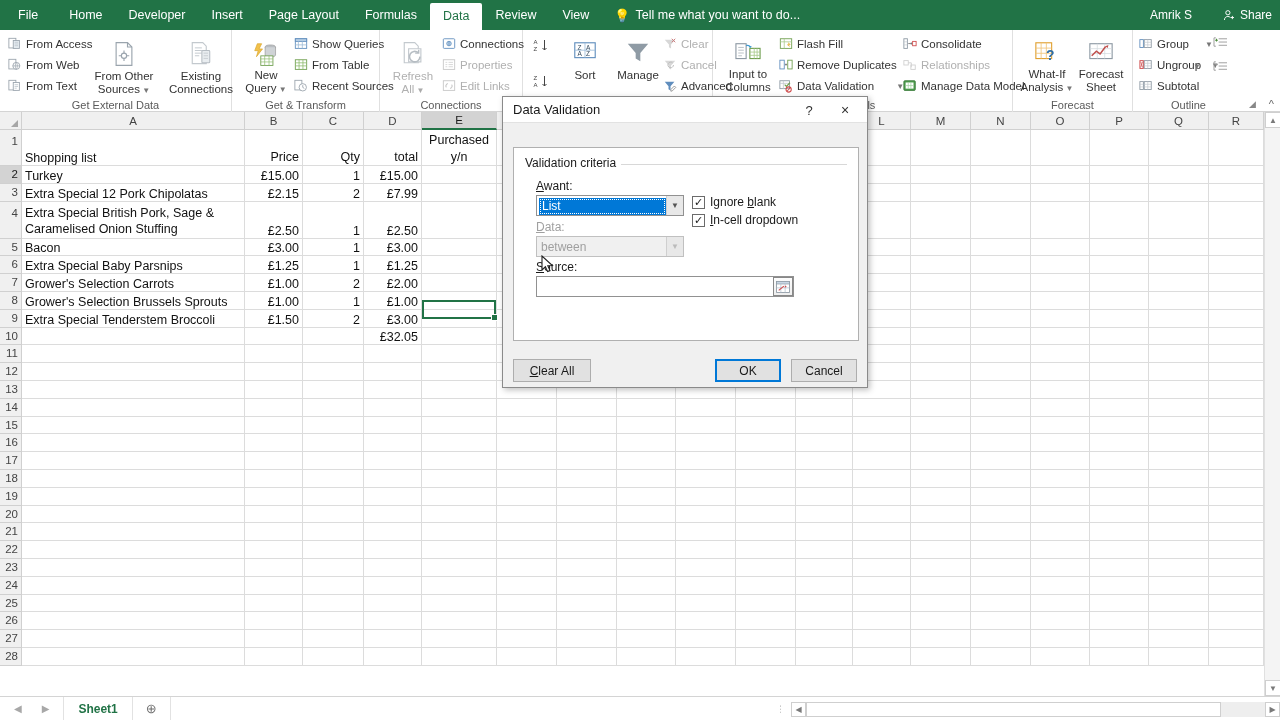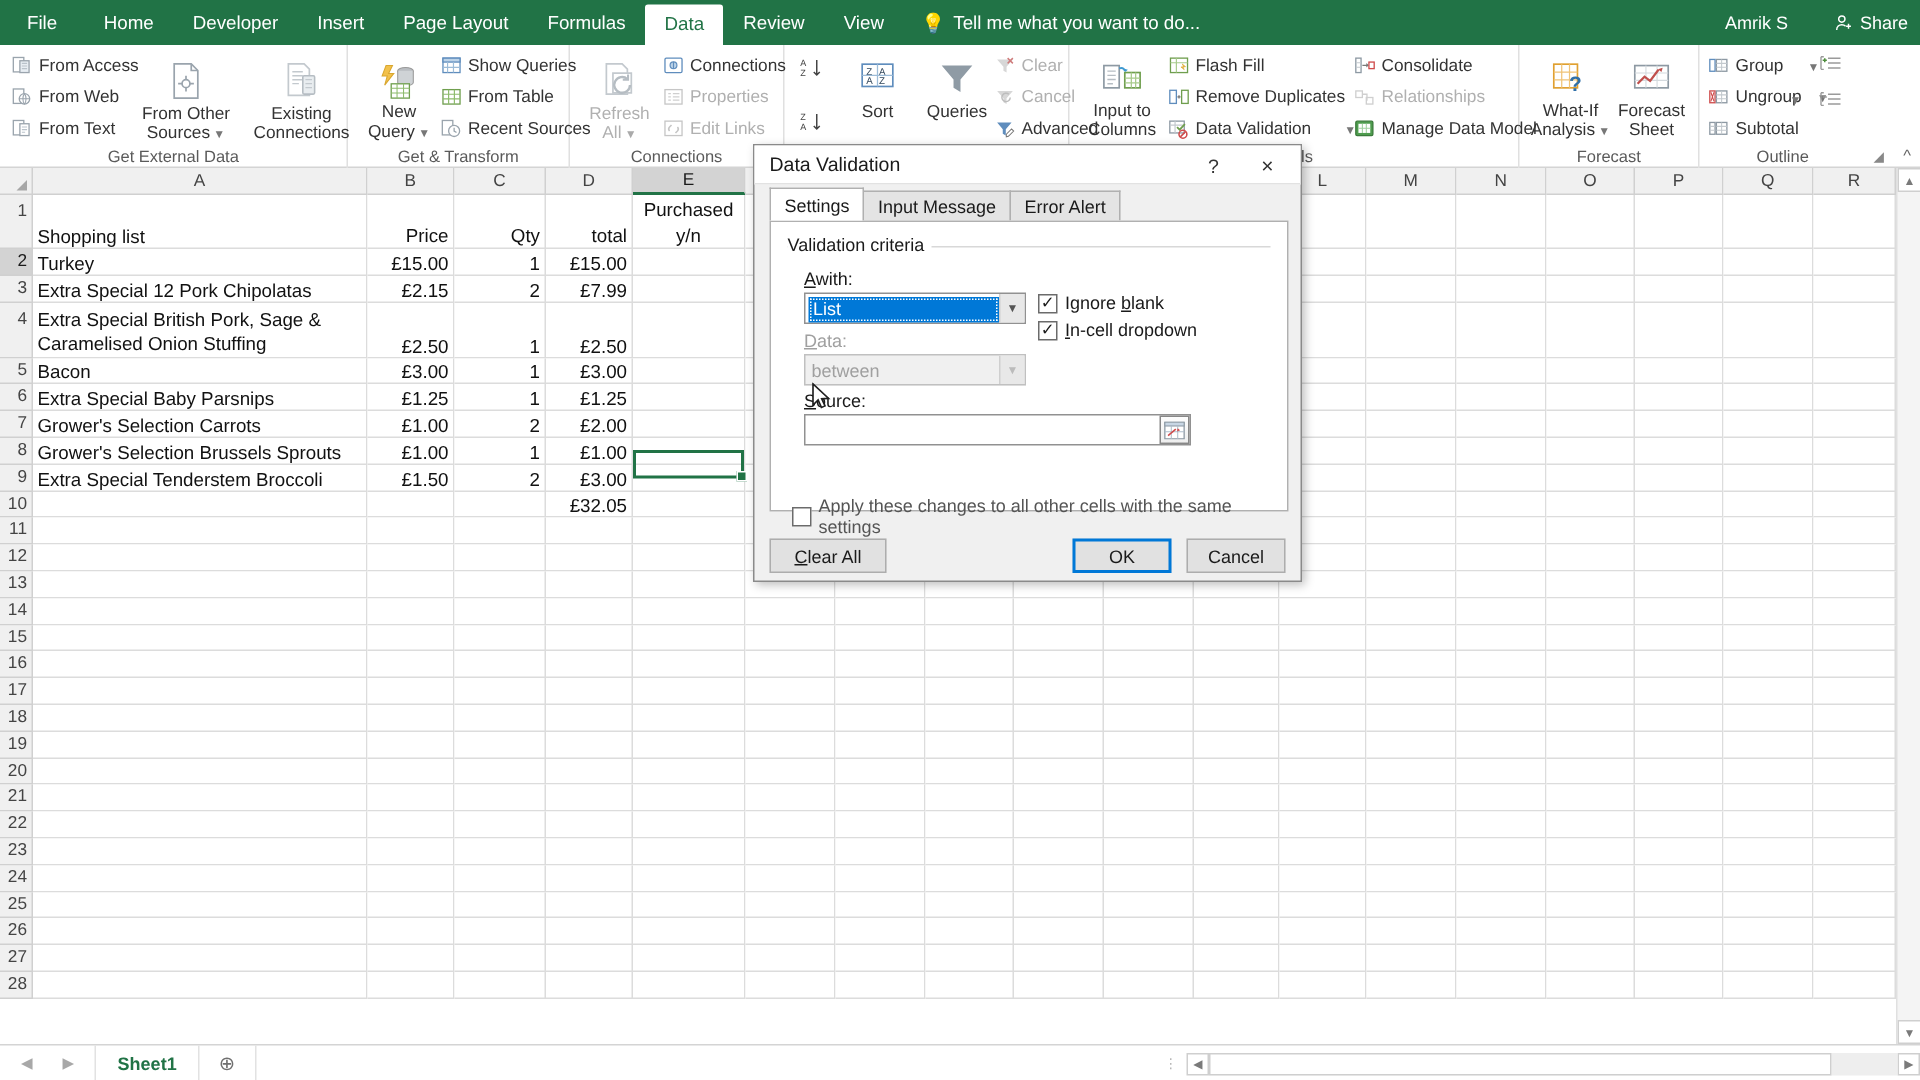--- a/index.html
+++ b/index.html
@@ -523,21 +523,21 @@
         <text x="6" y="17.5" font-size="7" fill="#33485c" font-family="sans-serif">A</text>
         <text x="15" y="17.5" font-size="7" fill="#33485c" font-family="sans-serif">Z</text>
         <path d="M14 3v16M3 11h22" stroke="#9dbcd8" stroke-width="0.9"></path>
       </svg>
       <span>Sort</span>
     </div>
     <div class="bigitem" style="left:90px; top:10px; width:50px;">
       <svg width="26" height="26" viewBox="0 0 28 28" style="display:block;margin:0 auto 3px;">
         <path d="M3 4h22l-8.5 10v9l-5-3v-6z" fill="#8f9ba5"></path>
       </svg>
-      <span>Queries</span>
+      <span>Manage</span>
     </div>
     <div class="smallitem dim" style="left:140px; top:7px;">
       <svg class="ic" width="14" height="14" viewBox="0 0 16 16">
         <path d="M2 3h12l-4.8 5.5V13l-2.4-1.4V8.5z" fill="#d7d7d7"></path>
         <path d="M10 2l4 4M14 2l-4 4" stroke="#cf7b7b" stroke-width="1.1"></path>
       </svg>
       <span>Clear</span>
     </div>
     <div class="smallitem dim" style="left:140px; top:28px;">
       <svg class="ic" width="14" height="14" viewBox="0 0 16 16">
@@ -1264,32 +1264,27 @@
   <div class="vs-btn" style="position:absolute;bottom:0;left:0;">▼</div>
 </div>
 
 <div class="dlg">
   <div class="dlg-title">
     <div class="dlg-title-text">Data Validation</div>
     <div class="dlg-help">?</div>
     <div class="dlg-close">×</div>
   </div>
 
-  <div class="tabs">
-    <div class="dtab active">Settings</div>
-    <div class="dtab">Input Message</div>
-    <div class="dtab">Error Alert</div>
-  </div>
 
   <div class="dlg-panel">
     <div class="sec-rule"></div>
     <div class="sec-title">Validation criteria</div>
 
     <div class="lbl" style="left:22px; top:31px;">
-      <span class="uline">A</span><span>with:</span>
+      <span class="uline">A</span><span>want:</span>
     </div>
     <div class="combo" style="left:22px; top:47px; width:148px;">
       <div class="combo-text">List</div>
       <div class="combo-arrow">▼</div>
     </div>
 
     <div class="lbl dim" style="left:22px; top:72px;">
       <span class="uline">D</span><span>ata:</span>
     </div>
     <div class="combo disabled" style="left:22px; top:88px; width:148px;">
@@ -1313,24 +1308,20 @@
 
     <div class="chk" style="left:178px; top:47px;">
       <span class="box">✓</span>
       <span>Ignore <span class="uline">b</span>lank</span>
     </div>
     <div class="chk" style="left:178px; top:65px;">
       <span class="box">✓</span>
       <span><span class="uline">I</span>n-cell dropdown</span>
     </div>
 
-    <div class="chk dim" style="left:14px; top:182px;">
-      <span class="box"></span>
-      <span>Apply these changes to all other cells with the same settings</span>
-    </div>
   </div>
 
   <div class="btn" style="left:10px; top:262px; width:78px;">
     <span><span class="uline">C</span>lear All</span>
   </div>
   <div class="btn default" style="left:212px; top:262px; width:66px;">OK</div>
   <div class="btn" style="left:288px; top:262px; width:66px;">Cancel</div>
 </div>
 
 <svg class="cursor-arrow" style="left:541px; top:255px;" width="14" height="20" viewBox="0 0 14 20">

